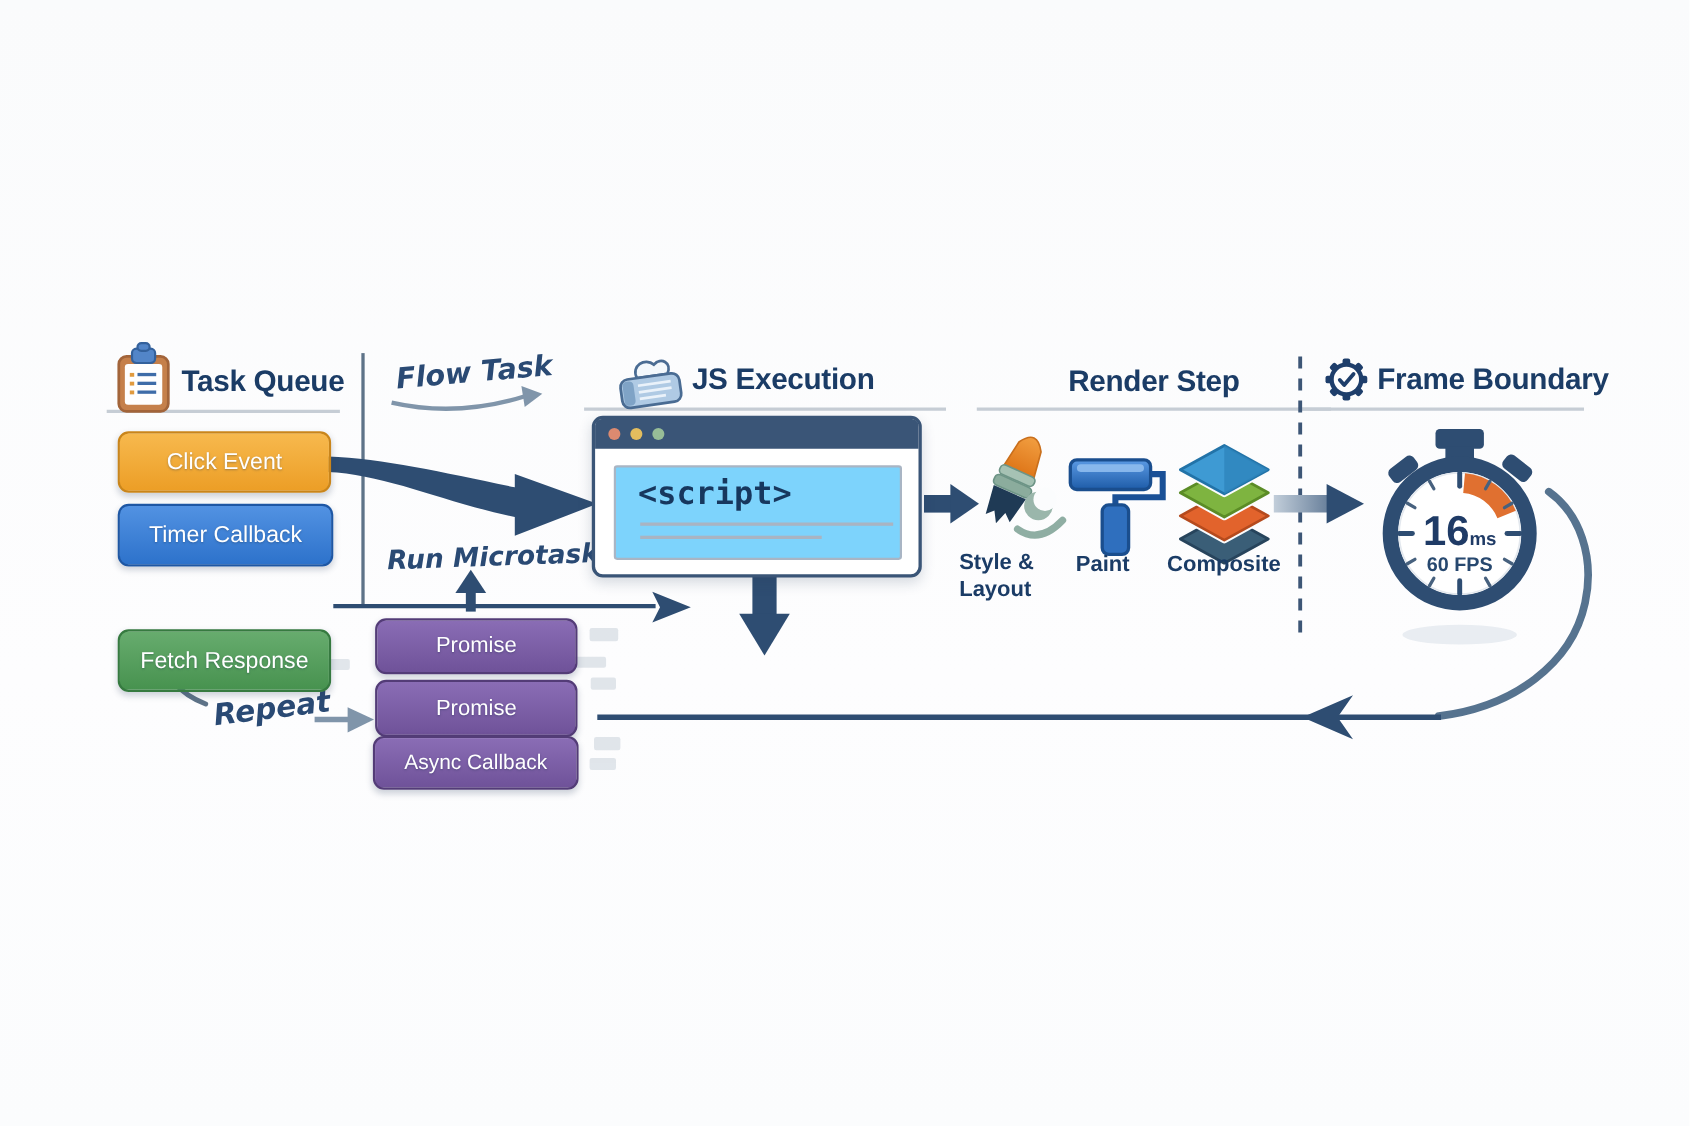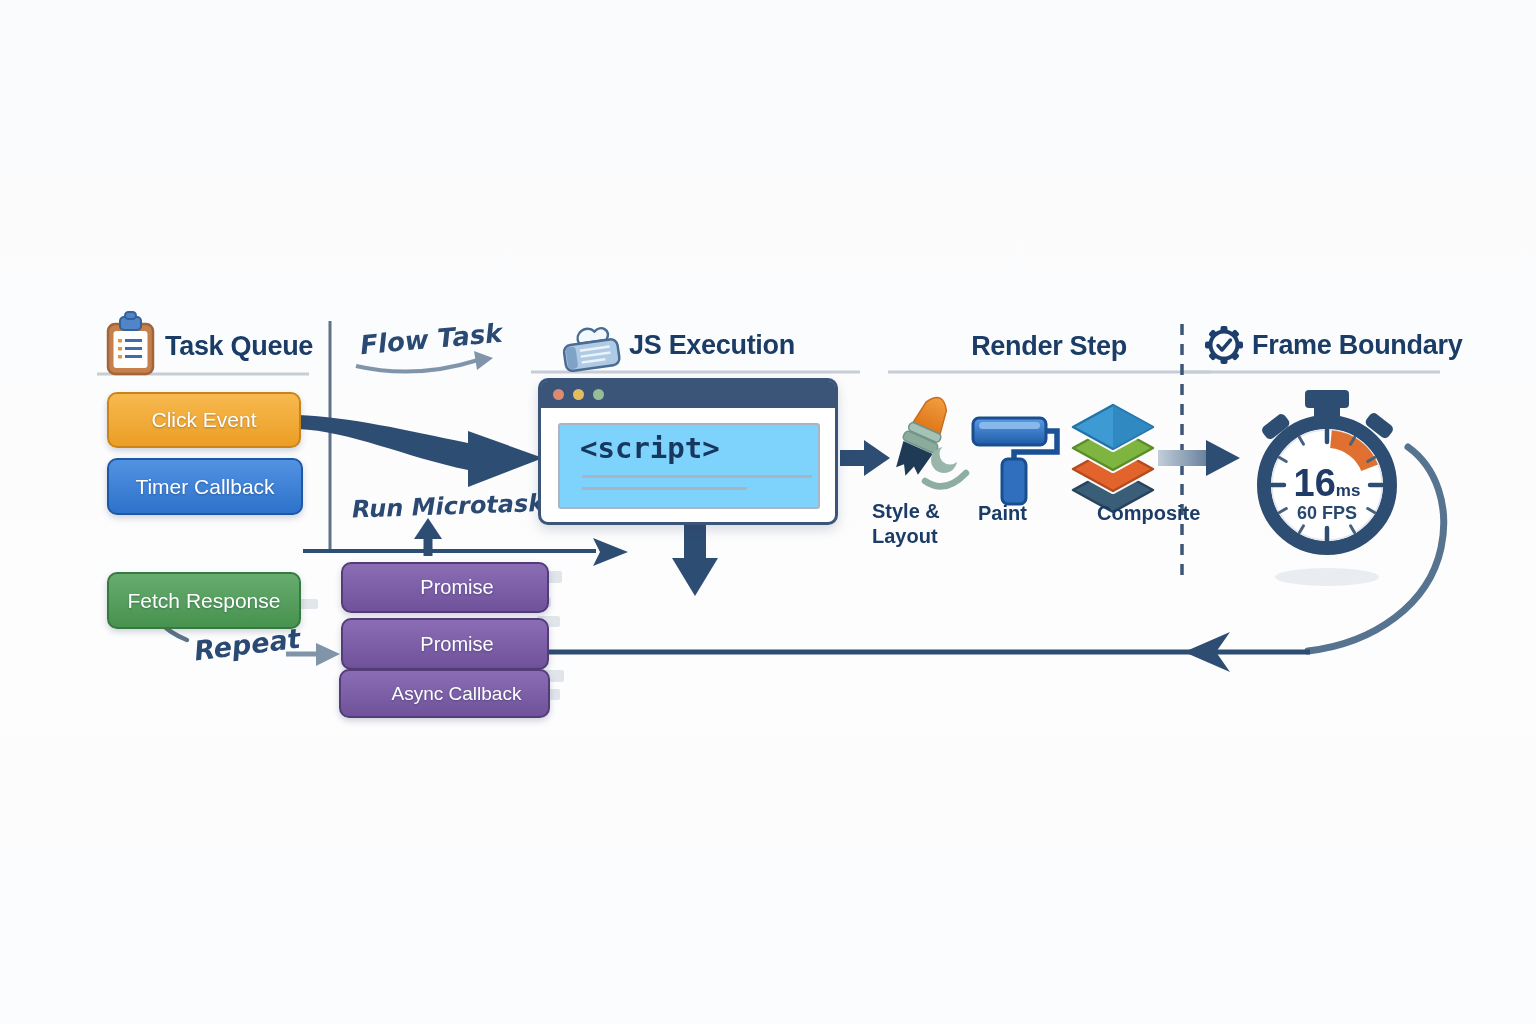--- a/index.html
+++ b/index.html
@@ -9,21 +9,21 @@
   svg{position:absolute;left:0;top:0;}
   .heading{position:absolute;font-weight:700;font-size:27px;color:#1B3C66;letter-spacing:-.3px;white-space:nowrap;text-align:right;}
   .note{position:absolute;font-style:italic;font-weight:600;color:#2A4A74;white-space:nowrap;
         font-family:"DejaVu Sans",sans-serif;}
   .btn{position:absolute;border-radius:10px;display:flex;align-items:center;justify-content:center;
        color:#fff;font-weight:400;font-size:21px;text-shadow:0 1px 2px rgba(20,40,70,.35);
        box-shadow:0 3px 6px rgba(40,60,90,.22);}
   .btn-orange{background:linear-gradient(#F7B94E,#EC9E26);border:2px solid #C9851B;}
   .btn-blue{background:linear-gradient(#5292E2,#2D72CB);border:2px solid #1E57A4;}
   .btn-green{background:linear-gradient(#67AC6E,#47924F);border:2px solid #367A40;}
-  .btn-purple{background:linear-gradient(#8A6DB5,#6F5299);border:2px solid #533C77;padding-left:24px;}
+  .btn-purple{background:linear-gradient(#8A6DB5,#6F5299);border:2px solid #533C77;}
   .window{position:absolute;left:538px;top:378px;width:300px;height:147px;border-radius:10px;
           background:#fff;border:3px solid #3A5577;box-shadow:0 5px 12px rgba(40,60,90,.18);box-sizing:border-box;}
   .titlebar{position:absolute;left:0;top:0;right:0;height:27px;background:#3A5577;
             border-radius:6px 6px 0 0;display:flex;align-items:center;padding-left:12px;gap:9px;}
   .dot{width:11px;height:11px;border-radius:50%;}
   .panel{position:absolute;left:17px;top:42px;width:262px;height:86px;background:#7dd3fc;
          border:2px solid #A9B5C4;border-radius:3px;box-sizing:border-box;}
   .code{position:absolute;left:20px;top:6px;font-family:"DejaVu Sans Mono",monospace;
         font-weight:700;font-size:29px;color:#17375E;}
   .codeline{position:absolute;height:3px;background:#A9B4C2;}
@@ -242,20 +242,20 @@
     </div>
     <div class="panel">
       <div class="code">&lt;script&gt;</div>
       <div class="codeline" style="left:22px;top:50px;width:230px;"></div>
       <div class="codeline" style="left:22px;top:62px;width:165px;"></div>
     </div>
   </div>
 
   <div class="icolabel" style="left:872px;top:499px;width:95px;">Style &amp; Layout</div>
   <div class="icolabel" style="left:978px;top:501px;width:70px;">Paint</div>
-  <div class="icolabel" style="left:1061px;top:501px;width:105px;margin-left:36px;">Composite</div>
+  <div class="icolabel" style="left:1061px;top:501px;width:105px;">Composite</div>
 
   <div class="watch-main">
     <span class="big">16</span><span class="small">ms</span>
   </div>
   <div class="watch-fps">60 FPS</div>
 
 </div>
 
 </body></html>

